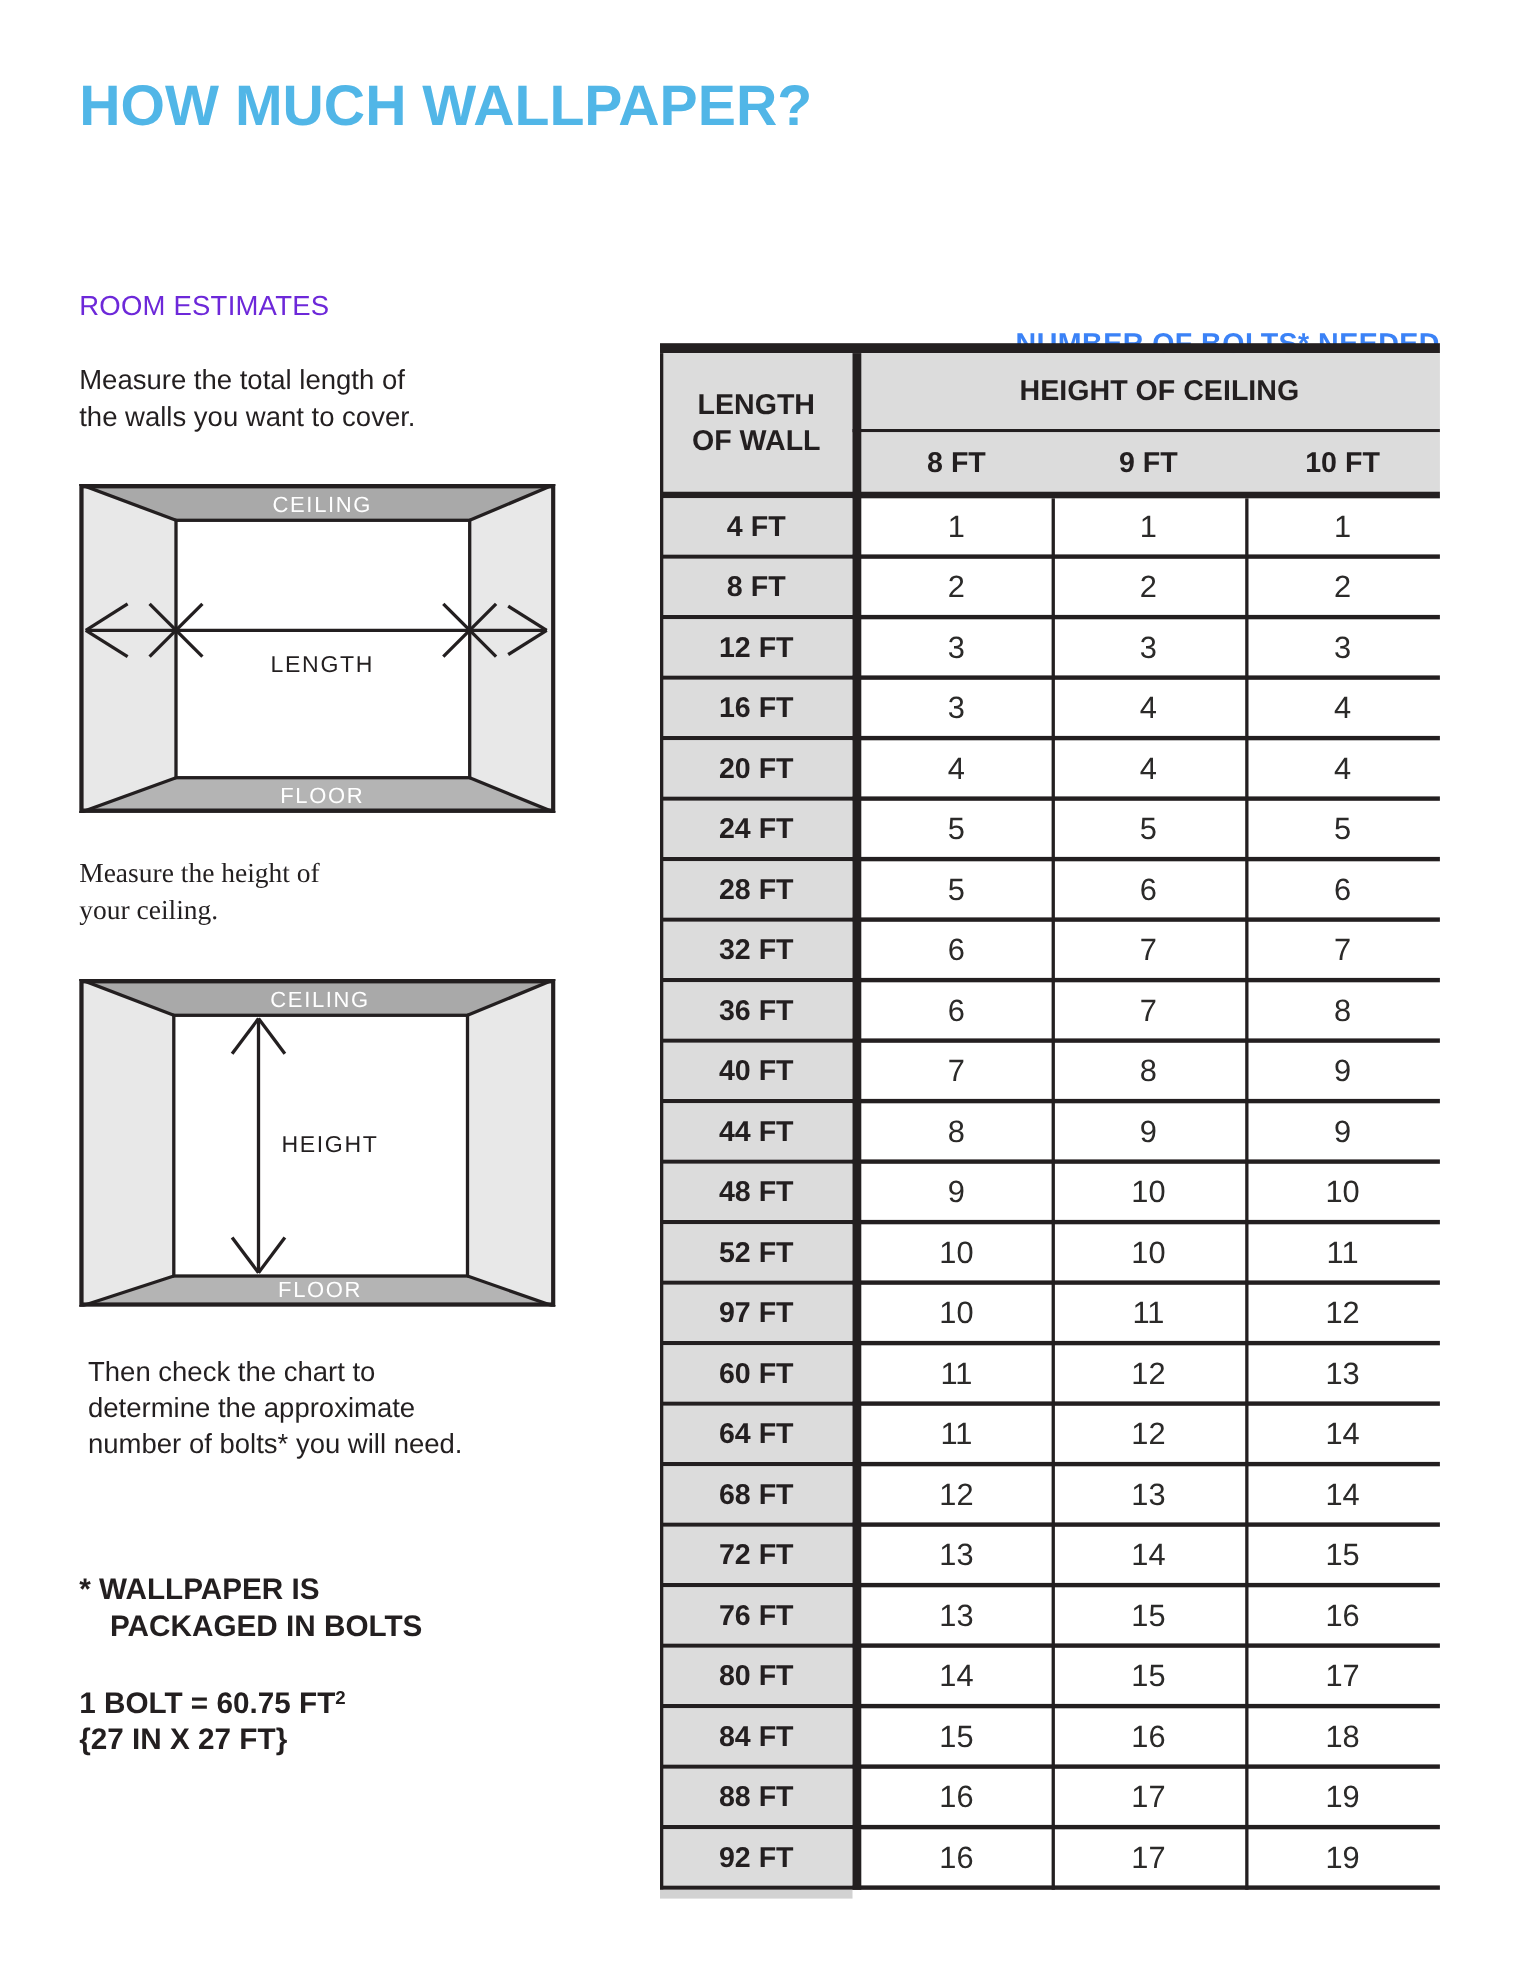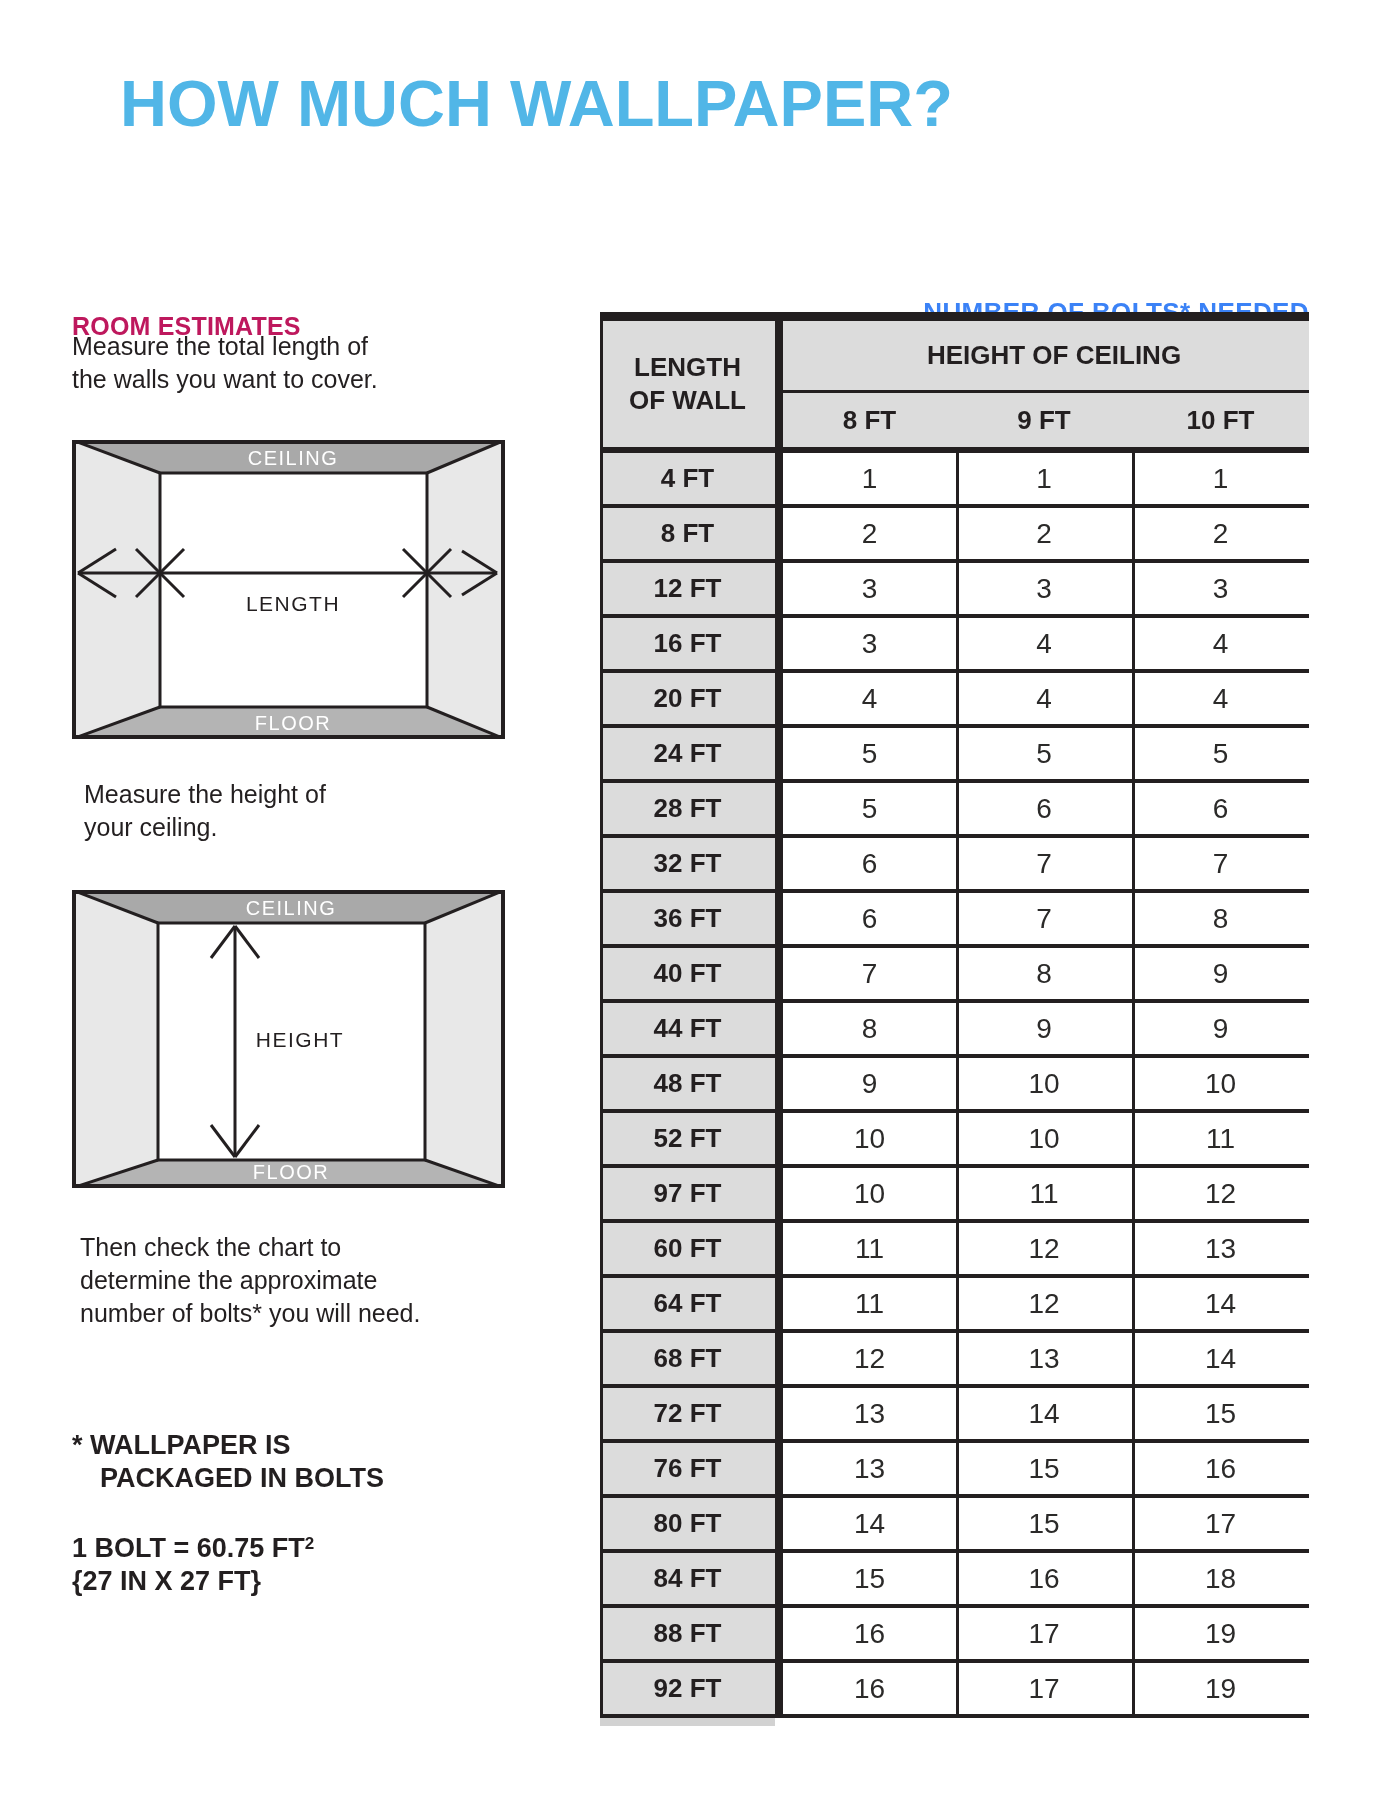--- a/index.html
+++ b/index.html
@@ -1,21 +1,21 @@
 <!DOCTYPE html>
 <html><head>
 <meta charset="utf-8">
 <style>
   html,body{margin:0;padding:0;background:#ffffff;}
   .page{position:relative;width:1391px;height:1800px;background:#ffffff;overflow:hidden;
         font-family:"Liberation Sans", sans-serif;color:#231f20;}
   .abs{position:absolute;}
 
-  .title{left:72px;top:70px;font-size:65px;font-weight:bold;color:#51b6e7;line-height:1.05;letter-spacing:0px;margin-left:48px;}
-  .section-heading{font-size:25px;font-weight:bold;color:#be185d;letter-spacing:0.2px;margin-top:48px;}
+  .title{left:72px;top:70px;font-size:52px;font-weight:bold;color:#51b6e7;line-height:1.05;letter-spacing:0px;}
+  .section-heading{font-size:25px;font-weight:normal;color:#6d28d9;letter-spacing:0.2px;}
   .para{font-size:25px;line-height:33px;color:#231f20;}
 
   .footnote{left:72px;top:1429px;font-size:27px;font-weight:bold;line-height:33px;}
   .footnote .fn-line2{padding-left:28px;}
   .boltinfo{left:72px;top:1527px;font-size:27px;font-weight:bold;line-height:33px;}
   .boltinfo sup{font-size:17px;vertical-align:8px;}
 
   .table-heading{left:600px;top:264px;width:709px;text-align:right;font-size:26px;font-weight:bold;color:#3b82f6;letter-spacing:0.4px;margin-top:33px;}
 
   .tbl{left:600px;top:312px;width:709px;height:1414px;}
@@ -74,21 +74,21 @@
       <line x1="64" y1="109" x2="112" y2="157"></line>
       <line x1="64" y1="157" x2="112" y2="109"></line>
       <line x1="331" y1="109" x2="379" y2="157"></line>
       <line x1="331" y1="157" x2="379" y2="109"></line>
     </g>
     <text x="221" y="25" text-anchor="middle" class="d-wall-label">CEILING</text>
     <text x="221" y="290" text-anchor="middle" class="d-wall-label">FLOOR</text>
     <text x="221" y="171" text-anchor="middle" class="d-dim-label">LENGTH</text>
   </svg>
 
-  <div class="abs para" style="left:84px;top:778px;">
+  <div class="abs para" style="left:72px;top:778px;font-family:Liberation Serif, serif;">
     <div>Measure the height of</div>
     <div>your ceiling.</div>
   </div>
 
   <svg class="abs diag" style="left:72px;top:890px;" width="433" height="298" viewBox="0 0 433 298">
     <rect x="0" y="0" width="433" height="298" fill="#ffffff"></rect>
     <polygon points="0,0 433,0 353,33 86,33" fill="#a9a9a9"></polygon>
     <polygon points="0,298 433,298 353,270 86,270" fill="#b4b4b4"></polygon>
     <polygon points="0,0 86,33 86,270 0,298" fill="#e8e8e8"></polygon>
     <polygon points="433,0 353,33 353,270 433,298" fill="#e8e8e8"></polygon>

